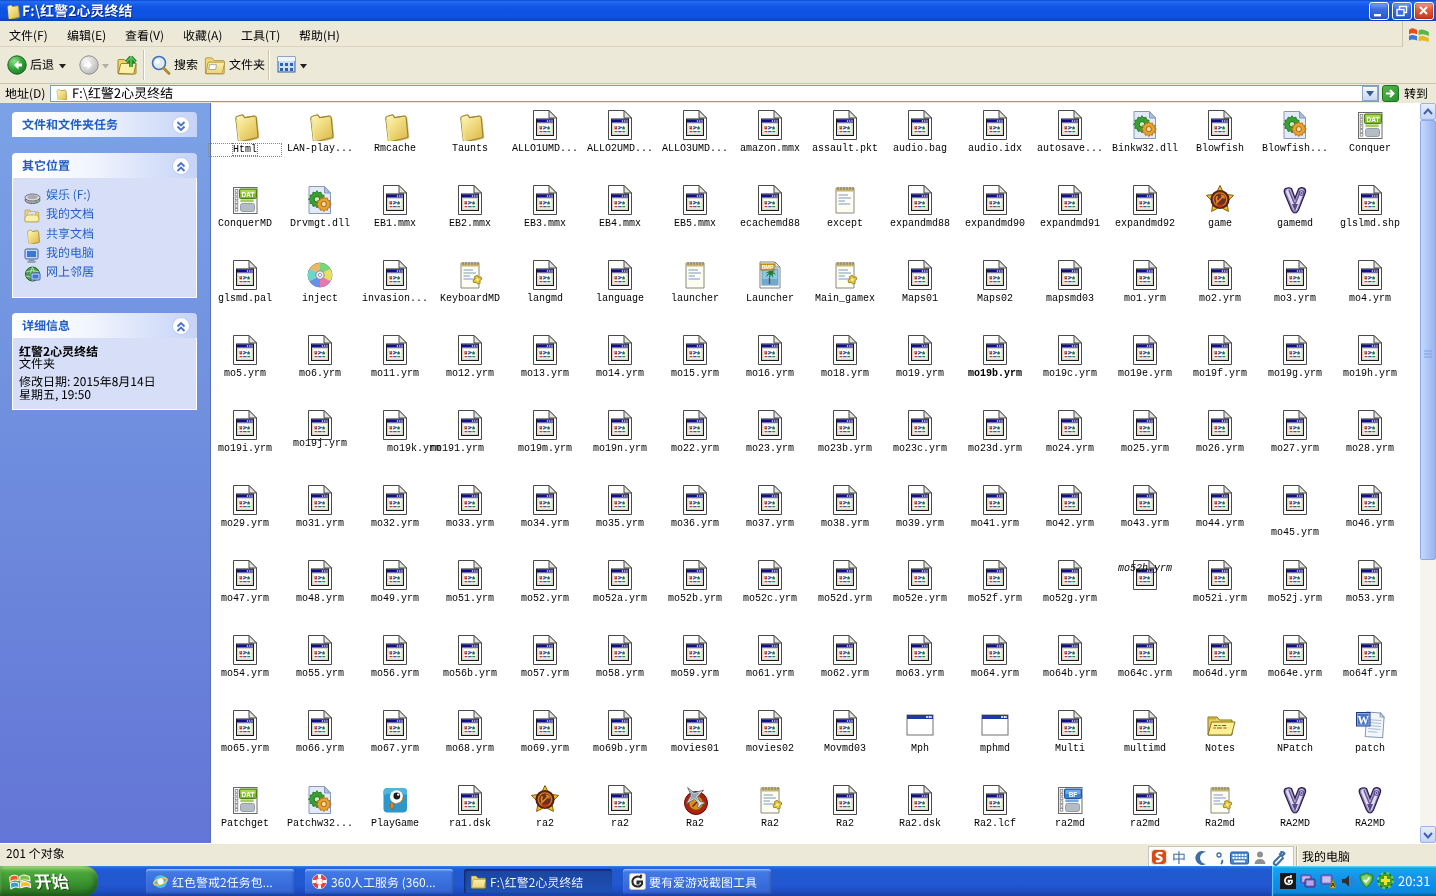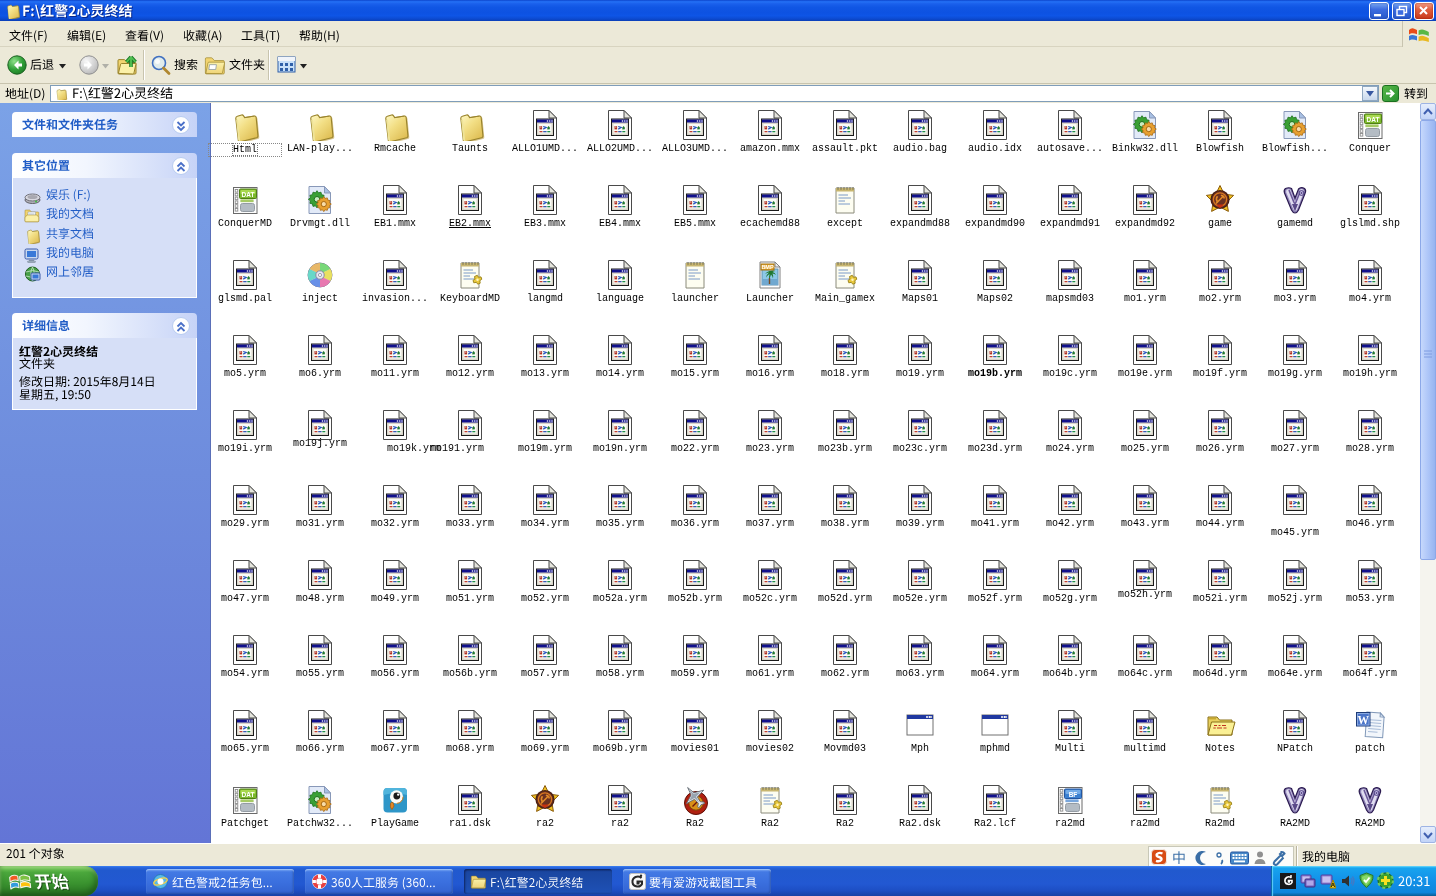--- a/index.html
+++ b/index.html
@@ -499,21 +499,21 @@
       <use href="#g-dll"></use>
     </svg>
     <div class="lbl" style="left:283px;top:218px;width:74px;">Drvmgt.dll</div>
     <svg class="cellicon" style="left:379px;top:184px" viewBox="0 0 32 32">
       <use href="#g-gen"></use>
     </svg>
     <div class="lbl" style="left:358px;top:218px;width:74px;">EB1.mmx</div>
     <svg class="cellicon" style="left:454px;top:184px" viewBox="0 0 32 32">
       <use href="#g-gen"></use>
     </svg>
-    <div class="lbl" style="left:433px;top:218px;width:74px;text-decoration:underline;">EB2.mmx</div>
+    <div class="lbl" style="left:433px;top:218px;width:74px;">EB2.mmx</div>
     <svg class="cellicon" style="left:529px;top:184px" viewBox="0 0 32 32">
       <use href="#g-gen"></use>
     </svg>
     <div class="lbl" style="left:508px;top:218px;width:74px;">EB3.mmx</div>
     <svg class="cellicon" style="left:604px;top:184px" viewBox="0 0 32 32">
       <use href="#g-gen"></use>
     </svg>
     <div class="lbl" style="left:583px;top:218px;width:74px;">EB4.mmx</div>
     <svg class="cellicon" style="left:679px;top:184px" viewBox="0 0 32 32">
       <use href="#g-gen"></use>
@@ -855,21 +855,21 @@
       <use href="#g-gen"></use>
     </svg>
     <div class="lbl" style="left:958px;top:593px;width:74px;">mo52f.yrm</div>
     <svg class="cellicon" style="left:1054px;top:559px" viewBox="0 0 32 32">
       <use href="#g-gen"></use>
     </svg>
     <div class="lbl" style="left:1033px;top:593px;width:74px;">mo52g.yrm</div>
     <svg class="cellicon" style="left:1129px;top:559px" viewBox="0 0 32 32">
       <use href="#g-gen"></use>
     </svg>
-    <div class="lbl" style="left:1108px;top:589px;width:74px;">mo52h.yrm</div>
+    <div class="lbl" style="left:1108px;top:563px;width:74px;font-style:italic;">mo52h.yrm</div>
     <svg class="cellicon" style="left:1204px;top:559px" viewBox="0 0 32 32">
       <use href="#g-gen"></use>
     </svg>
     <div class="lbl" style="left:1183px;top:593px;width:74px;">mo52i.yrm</div>
     <svg class="cellicon" style="left:1279px;top:559px" viewBox="0 0 32 32">
       <use href="#g-gen"></use>
     </svg>
     <div class="lbl" style="left:1258px;top:593px;width:74px;">mo52j.yrm</div>
     <svg class="cellicon" style="left:1354px;top:559px" viewBox="0 0 32 32">
       <use href="#g-gen"></use>

